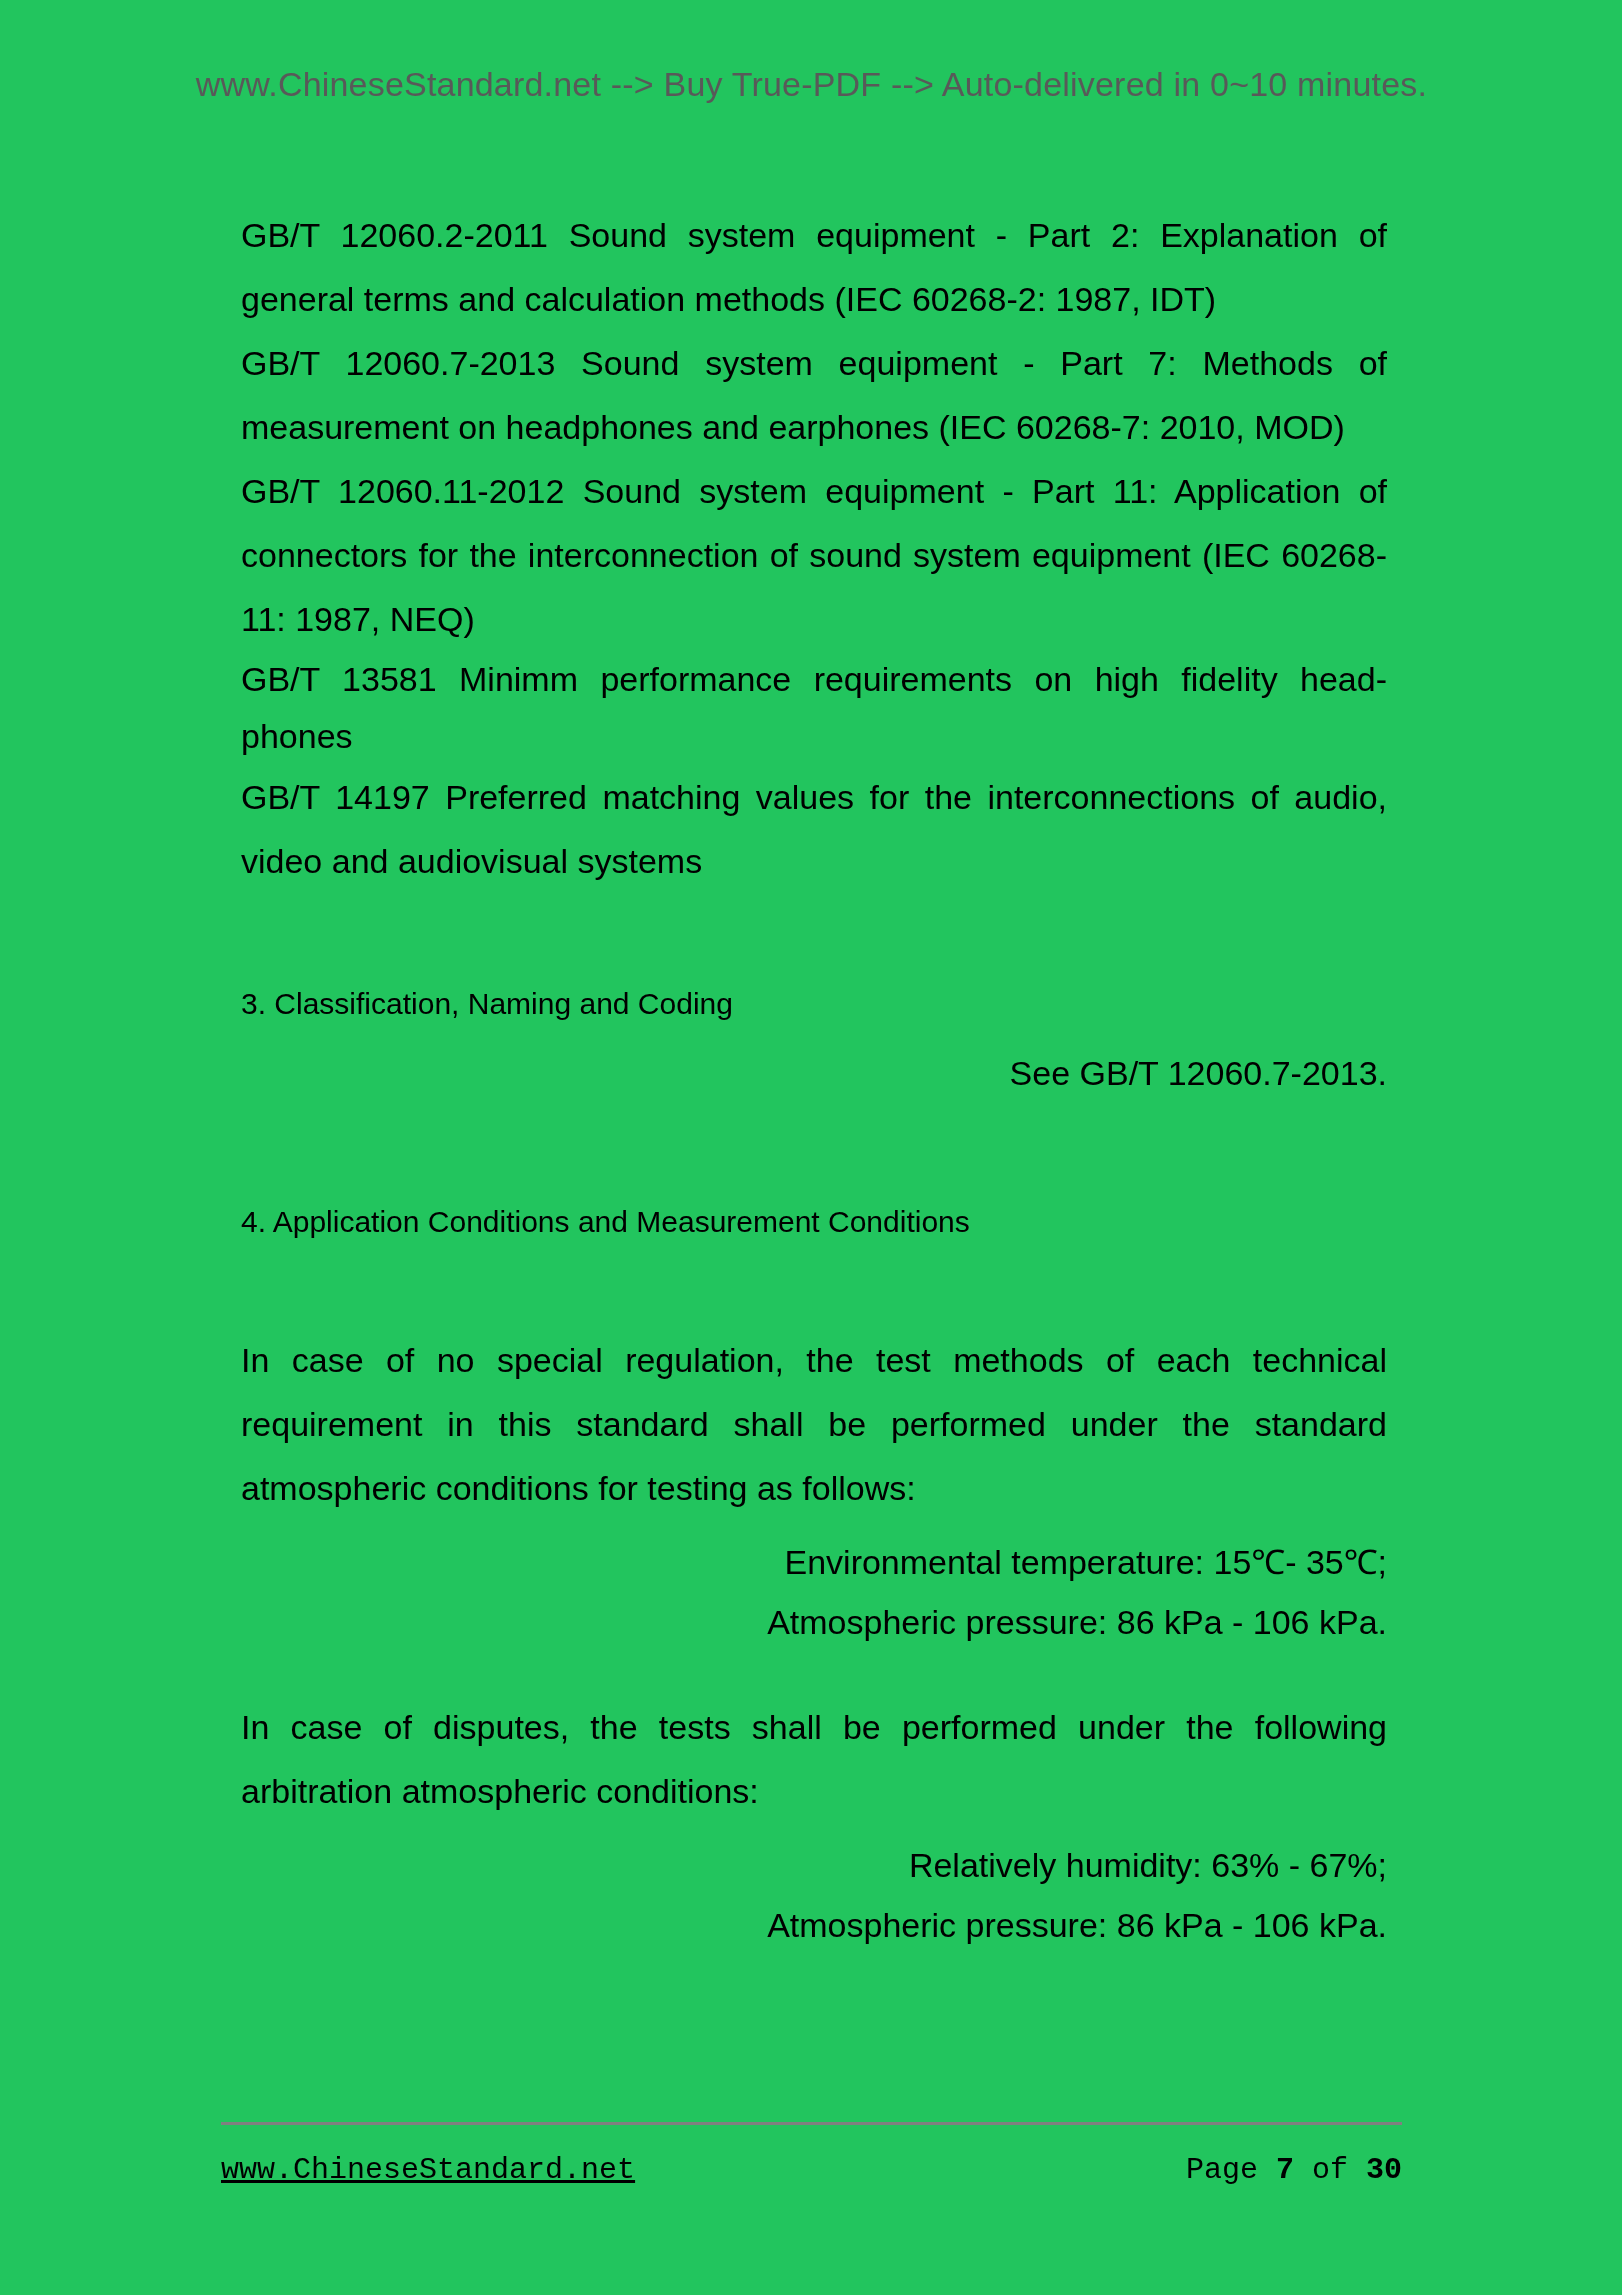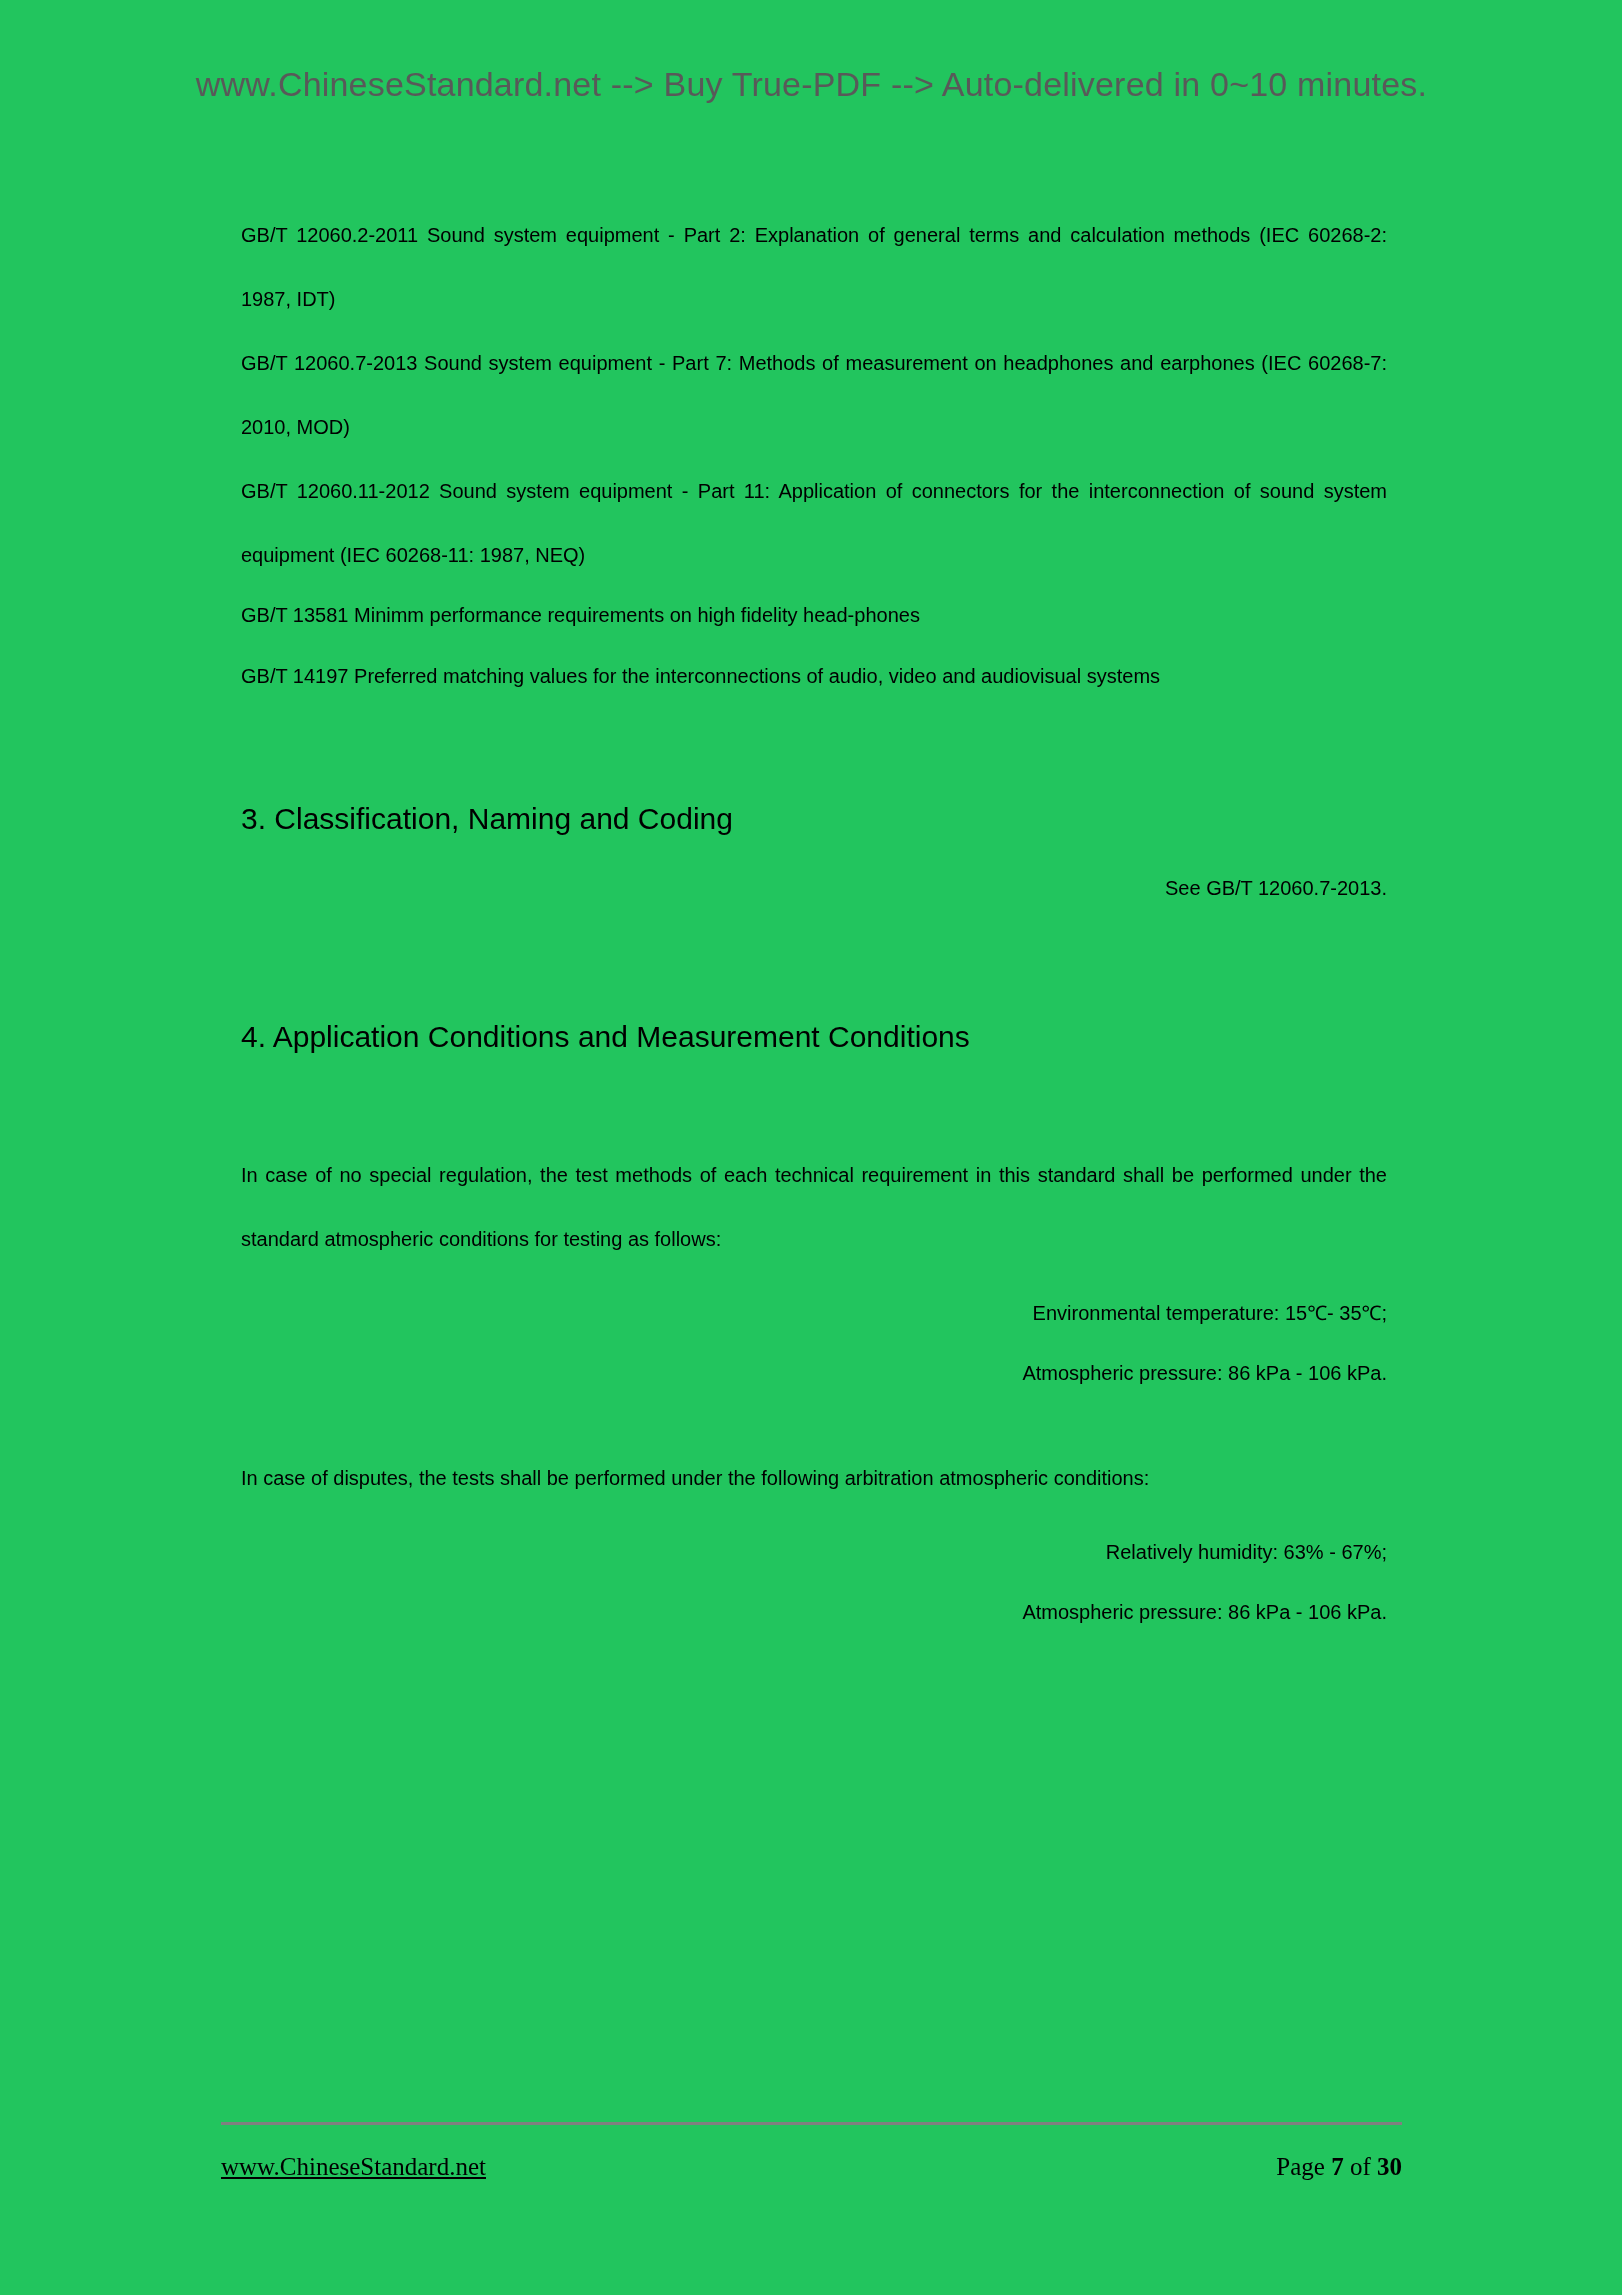--- a/index.html
+++ b/index.html
@@ -36,21 +36,21 @@
   
   .content {
     position: absolute;
     top: 203px;
     left: 241px;
     width: 1146px;
   }
 
   p.body-text {
     margin: 0 0 0 0;
-    font-size: 20px;
+    font-size: 34px;
     line-height: 64px;
     text-align: justify;
     text-justify: inter-word;
     color: #000000;
   }
   p.body-text.nojustify {
     text-align: right;
   }
   p.tight {
     line-height: 57px;
@@ -89,22 +89,22 @@
   .footer-rule {
     height: 2.5px;
     background: #808080;
     width: 100%;
   }
   .footer-row {
     margin-top: 28px;
     display: flex;
     align-items: baseline;
     justify-content: space-between;
-    font-family: Liberation Serif, serif;
-    font-size: 25px;
+    font-family: Liberation Mono, monospace;
+    font-size: 30px;
     color: #000000;
   }
   .footer-link {
     text-decoration: underline;
     color: #000000;
   }
   .footer-page b { font-weight: bold; }
 </style>
 </head>
 <body>

